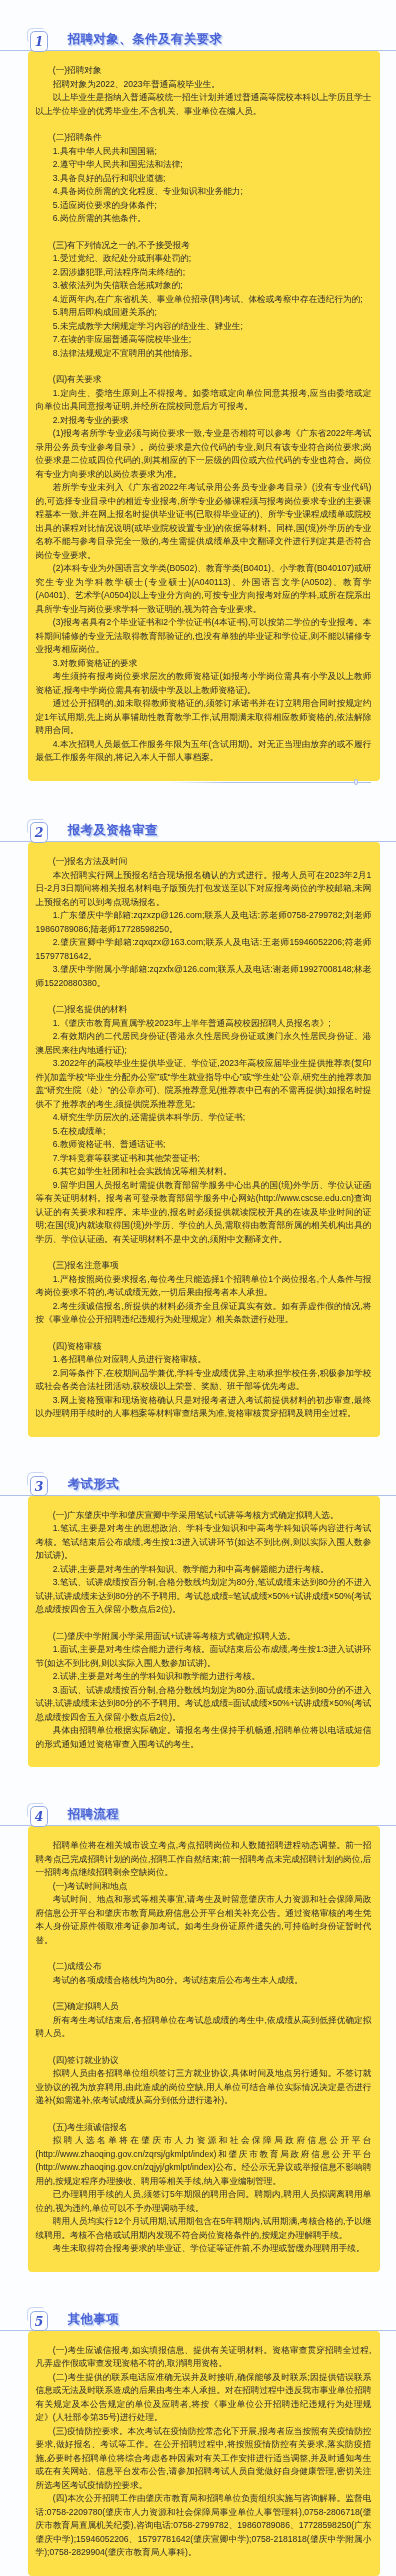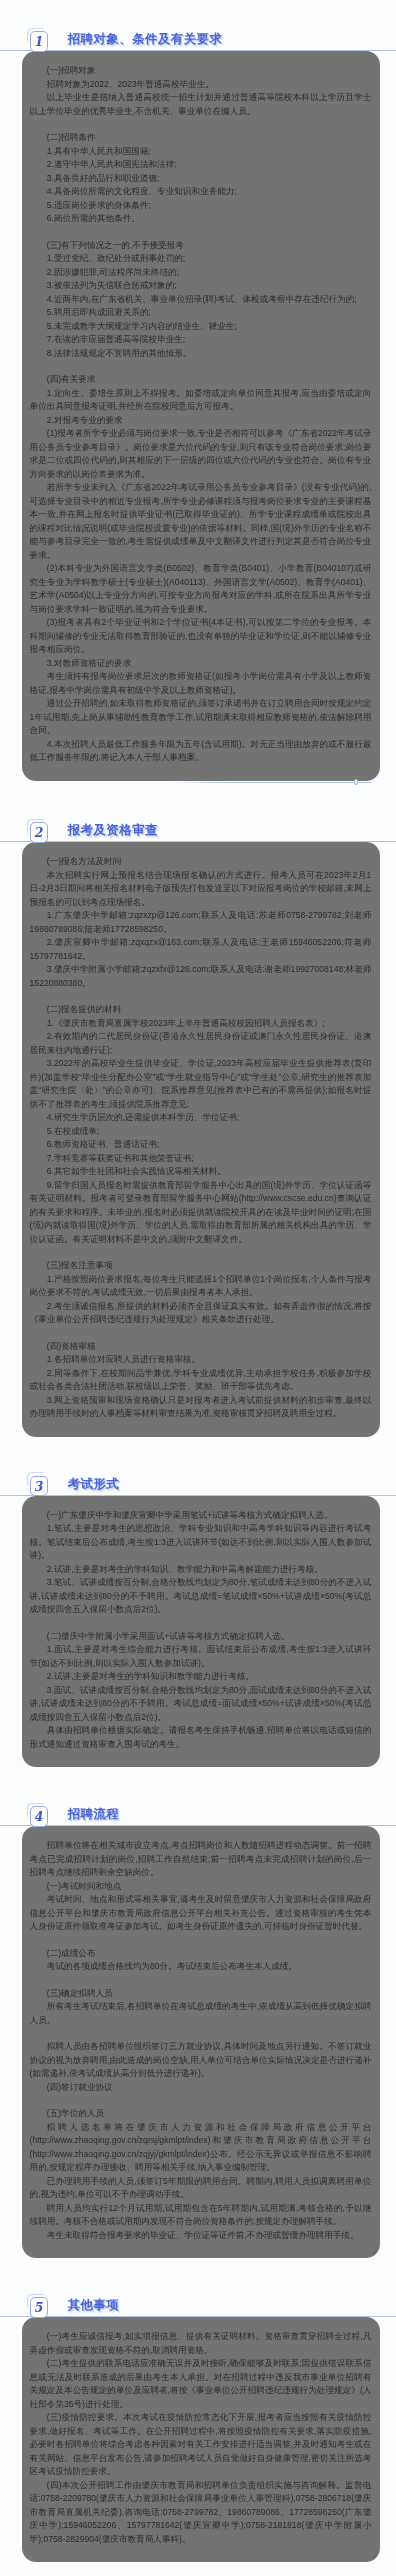--- a/index.html
+++ b/index.html
@@ -48,23 +48,23 @@
     font-size:12.4px;line-height:1.2;
     font-weight:bold;
     color:#4a63d6;
     letter-spacing:0.5px;
     text-shadow:1.1px 1.1px 0 #c7d6f6,1.6px 1.6px 0 #dde7fa;
     text-align:center;
   }
 
   
   .card{
-    background:#737373;
-    border-radius:14px;
-    margin:0 16px 0 22px;
+    background:#fde047;
+    border-radius:4px;
+    margin:0 16px 0 28px;
     padding:13px 8.6px 16px 7.6px;
     font-size:8.6px;
     line-height:13.5px;
   }
   .para{margin:0;text-indent:2em;text-align:justify;}
   .gap{height:13px;}
 
   
   .end-divider{
     position:relative;
@@ -199,24 +199,24 @@
           <p class="para">招聘单位将在相关城市设立考点,考点招聘岗位和人数随招聘进程动态调整。前一招聘考点已完成招聘计划的岗位,招聘工作自然结束;前一招聘考点未完成招聘计划的岗位,后一招聘考点继续招聘剩余空缺岗位。</p>
           <p class="para">(一)考试时间和地点</p>
           <p class="para">考试时间、地点和形式等相关事宜,请考生及时留意肇庆市人力资源和社会保障局政府信息公开平台和肇庆市教育局政府信息公开平台相关补充公告。通过资格审核的考生凭本人身份证原件领取准考证参加考试。如考生身份证原件遗失的,可持临时身份证暂时代替。</p>
           <div class="gap"></div>
           <p class="para">(二)成绩公布</p>
           <p class="para">考试的各项成绩合格线均为80分。考试结束后公布考生本人成绩。</p>
           <div class="gap"></div>
           <p class="para">(三)确定拟聘人员</p>
           <p class="para">所有考生考试结束后,各招聘单位在考试总成绩的考生中,依成绩从高到低择优确定拟聘人员。</p>
           <div class="gap"></div>
+          <p class="para">(四)签订就业协议</p>
           <p class="para">拟聘人员由各招聘单位组织签订三方就业协议,具体时间及地点另行通知。不签订就业协议的视为放弃聘用,由此造成的岗位空缺,用人单位可结合单位实际情况决定是否进行递补(如需递补,依考试成绩从高分到低分进行递补)。</p>
-          <p class="para">(四)签订就业协议</p>
-          <div class="gap"></div>
-          <p class="para">(五)学位的人员</p>
+          <div class="gap"></div>
+          <p class="para">(五)考生须诚信报名</p>
           <p class="para">拟聘人选名单将在肇庆市人力资源和社会保障局政府信息公开平台(http://www.zhaoqing.gov.cn/zqrsj/gkmlpt/index)和肇庆市教育局政府信息公开平台(http://www.zhaoqing.gov.cn/zqjyj/gkmlpt/index)公布。经公示无异议或举报信息不影响聘用的,按规定程序办理接收、聘用等相关手续,纳入事业编制管理。</p>
           <p class="para">已办理聘用手续的人员,须签订5年期限的聘用合同。聘期内,聘用人员拟调离聘用单位的,视为违约,单位可以不予办理调动手续。</p>
           <p class="para">聘用人员均实行12个月试用期,试用期包含在5年聘期内,试用期满,考核合格的,予以继续聘用。考核不合格或试用期内发现不符合岗位资格条件的,按规定办理解聘手续。</p>
           <p class="para">考生未取得符合报考要求的毕业证、学位证等证件前,不办理或暂缓办理聘用手续。</p>
         </div>
       </section>
       <section class="sec">
         <header class="sec-head">
           <div class="badge">
             <span>5</span>

